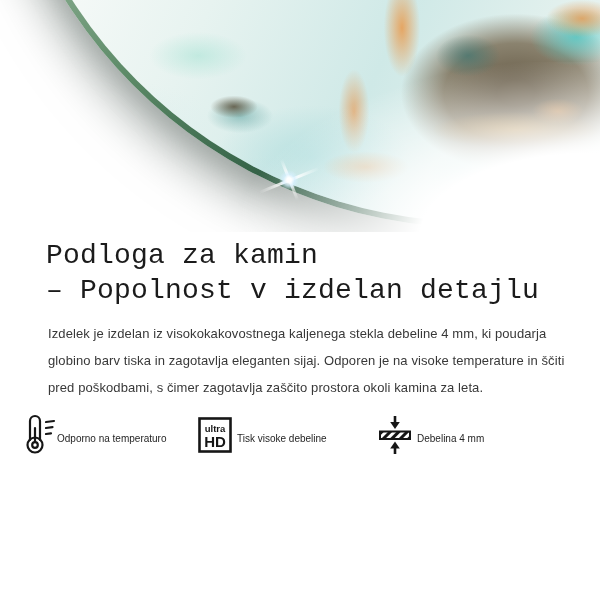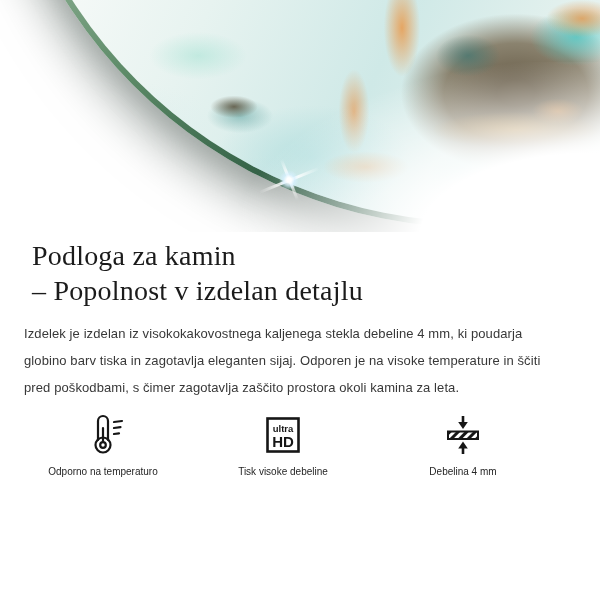--- a/index.html
+++ b/index.html
@@ -48,35 +48,35 @@
   .sparkle .ray-v{
     position:absolute;left:30.5px;top:10px;width:3px;height:44px;
     background:linear-gradient(180deg,transparent,rgba(255,255,255,0.95) 40%,#ffffff 50%,rgba(255,255,255,0.95) 60%,transparent);
   }
   .sparkle .glow{
     position:absolute;left:22px;top:22px;width:20px;height:20px;border-radius:50%;
     background:radial-gradient(circle,#ffffff 15%,rgba(215,240,255,0.75) 40%,rgba(255,255,255,0) 70%);
   }
   
   .page-title{
-    margin:6px 40px 0 32px;
-    font-family:Liberation Serif, serif;font-weight:400;
+    margin:6px 40px 0 46px;
+    font-family:Liberation Mono, monospace;font-weight:400;
     font-size:28px;line-height:35px;color:#1b1b1b;letter-spacing:0.2px;
   }
   .page-title span{display:block;}
   .description{
-    margin:12px 40px 0 24px;width:528px;
+    margin:12px 40px 0 48px;width:528px;
     font-size:13px;line-height:27px;color:#383838;letter-spacing:0.1px;
   }
   
   .features{
     margin:10px 0 0 13px;width:540px;
     display:grid;grid-template-columns:180px 180px 180px;row-gap:16px;
   }
-  .feature{display:flex;flex-direction:column;align-items:center;}
+  .feature{display:flex;align-items:center;}
   .icon-box{height:46px;display:flex;align-items:flex-end;justify-content:center;}
   .feature-label{margin-top:9px;font-size:10px;color:#252525;white-space:nowrap;}
   svg{display:block;}
 </style>
 </head>
 <body>
 
 <div class="hero">
   <div class="rim"></div>
   <div class="marble"></div>

